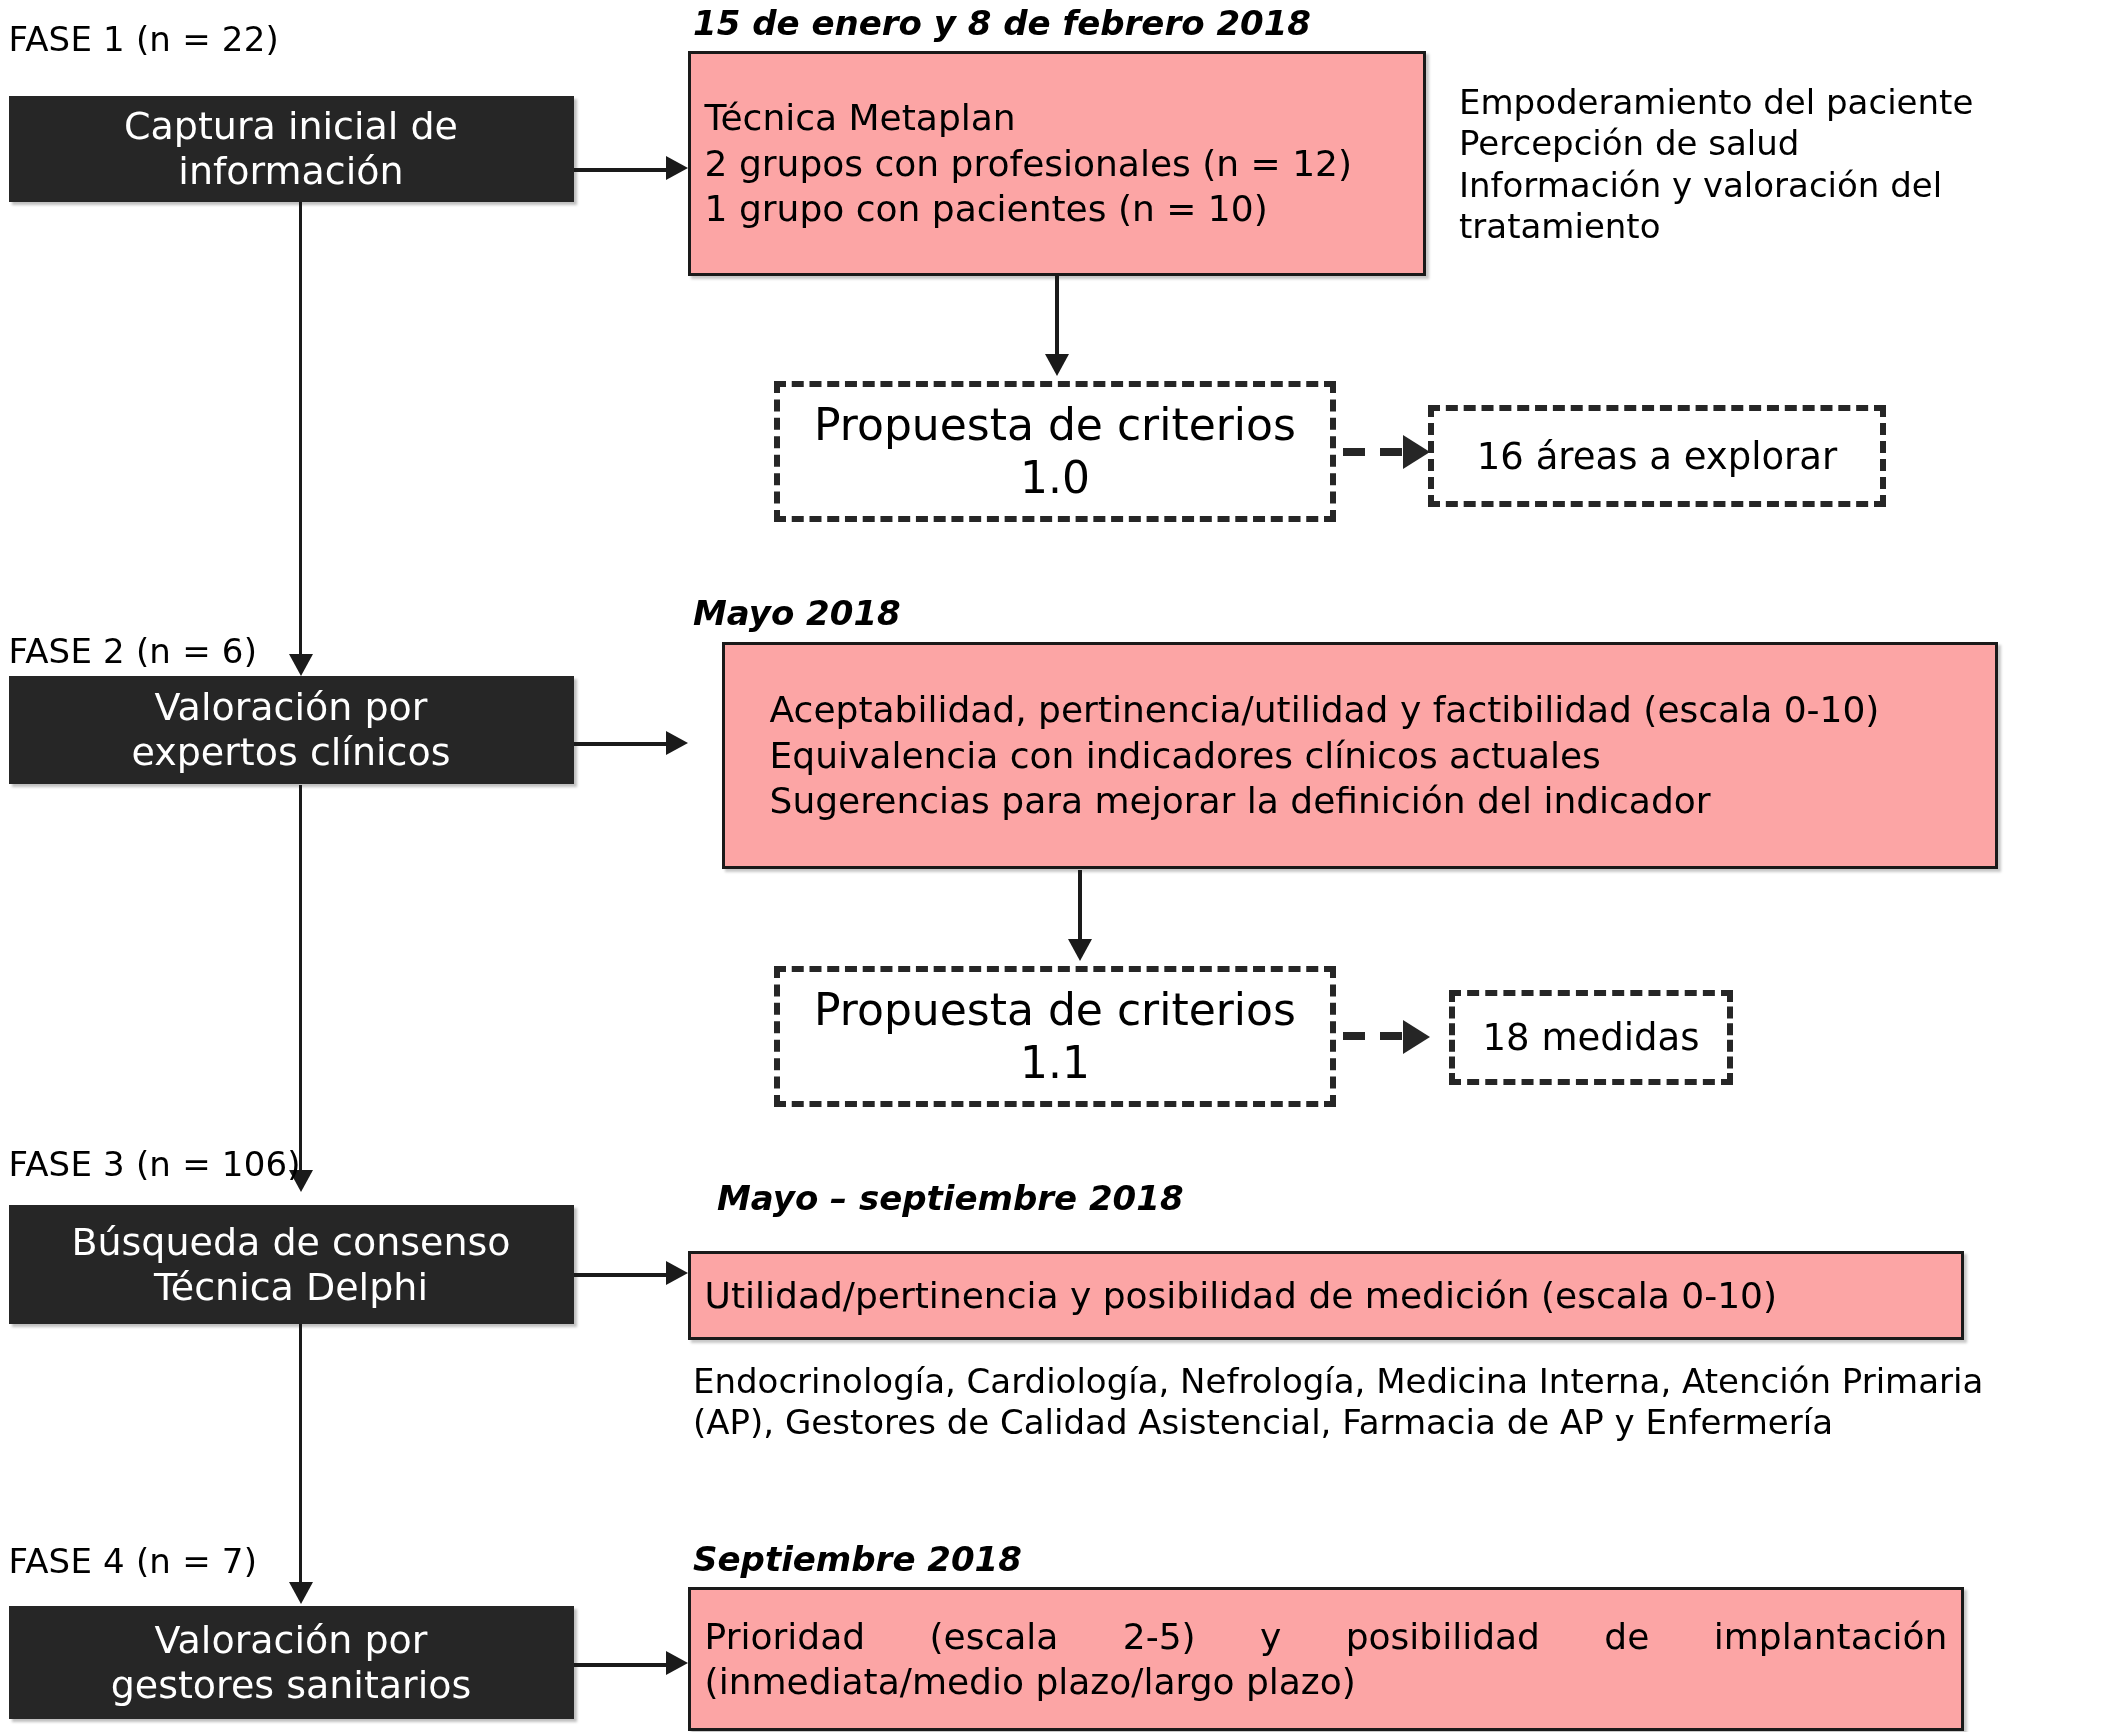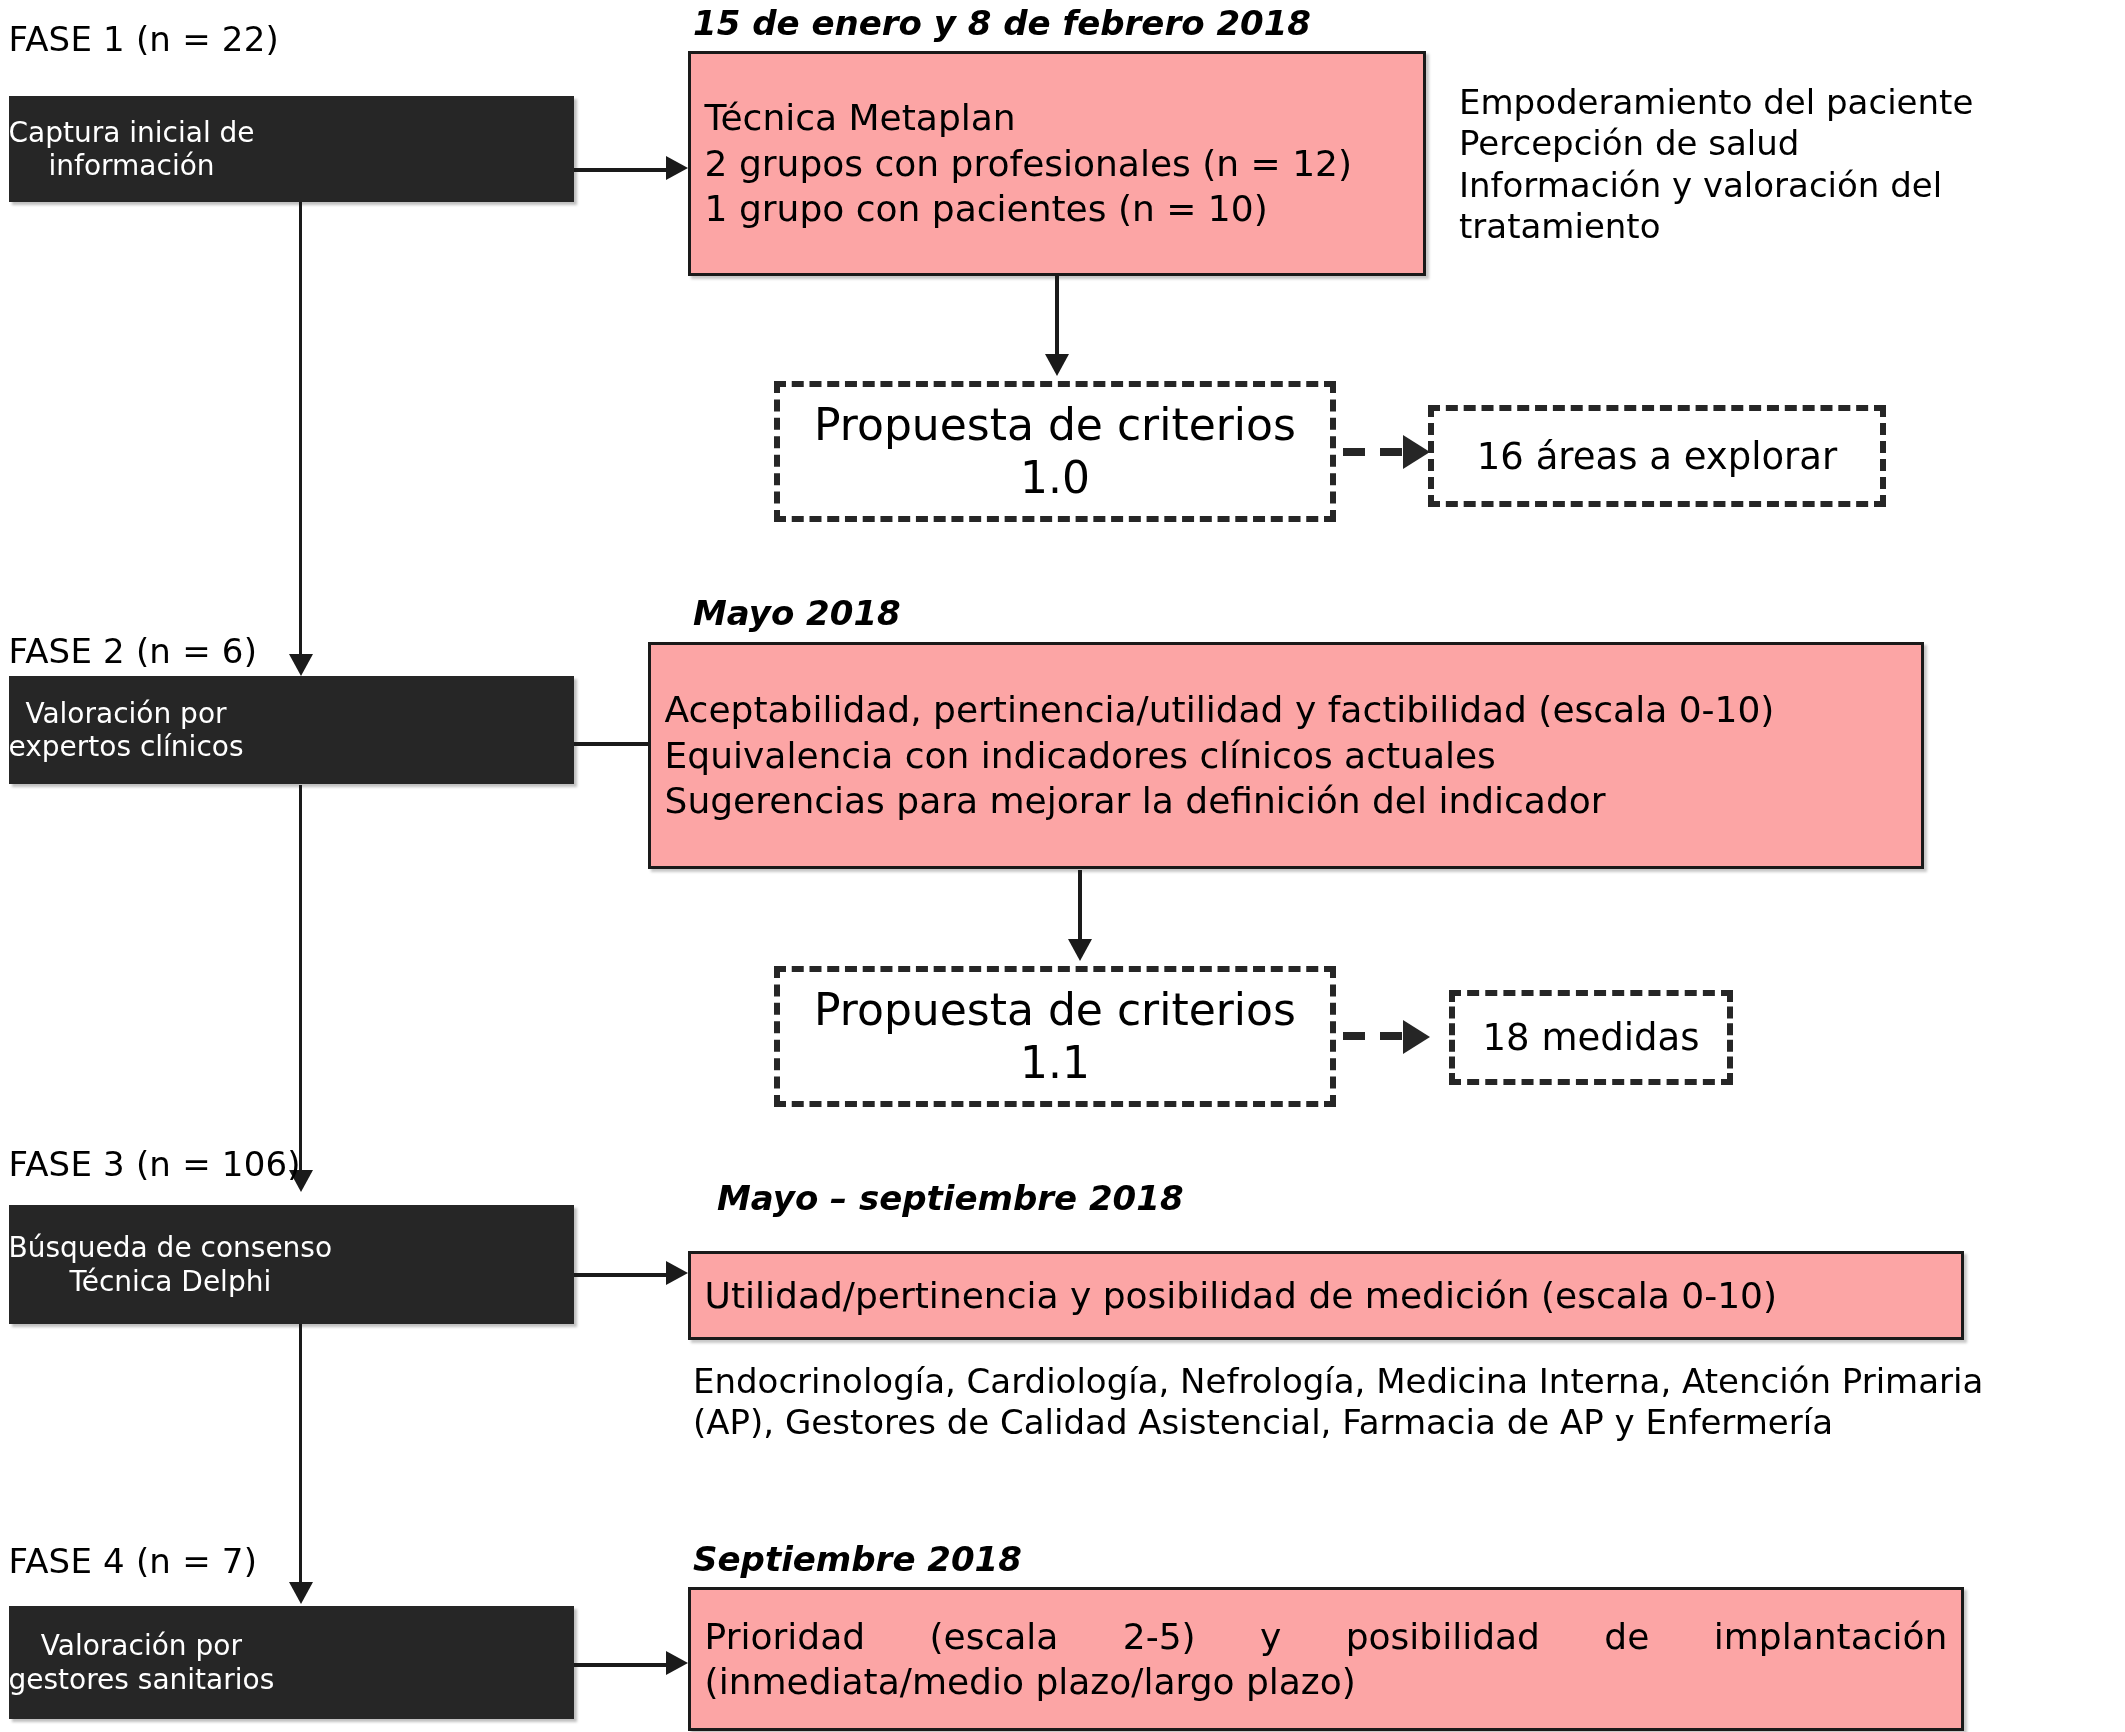--- a/index.html
+++ b/index.html
@@ -41,23 +41,23 @@
     line-height: 1.22;
   }
 
   
   .black-box {
     position: absolute;
     background: #262626;
     color: #ffffff;
     display: flex;
     align-items: center;
-    justify-content: flex-start;
+    justify-content: center;
     text-align: center;
-    font-size: 28px;
+    font-size: 38px;
     line-height: 1.18;
     box-shadow: 2.5px 2.5px 2.5px rgba(0,0,0,.25);
   }
   .white-box {
     position: absolute;
     background: #fca5a5;
     border: 3.4px solid #1a1a1a;
     color: #000;
     font-size: 36px;
     line-height: 1.26;
@@ -191,21 +191,21 @@
       <div>Valoración por</div>
       <div>expertos clínicos</div>
     </div>
   </div>
 
   <div class="hline" style="left:574px; top:742px; width:95px;"></div>
   <div class="arrow-right" style="left:666px; top:731px;"></div>
 
   <div class="date-label" style="left:693px; top:593px;">Mayo 2018</div>
 
-  <div class="white-box" style="left:648px; top:642px; width:1276px; height:227px;">
+  <div class="white-box" style="left:722px; top:642px; width:1276px; height:227px;padding-left:31px;">
     <div class="wb-inner">
       <div>Aceptabilidad, pertinencia/utilidad y factibilidad (escala 0-10)</div>
       <div>Equivalencia con indicadores clínicos actuales</div>
       <div>Sugerencias para mejorar la definición del indicador</div>
     </div>
   </div>
 
   <div class="vline" style="left:1078px; top:870px; height:75px;"></div>
   <div class="arrow-down" style="left:1068px; top:939px;"></div>
 

